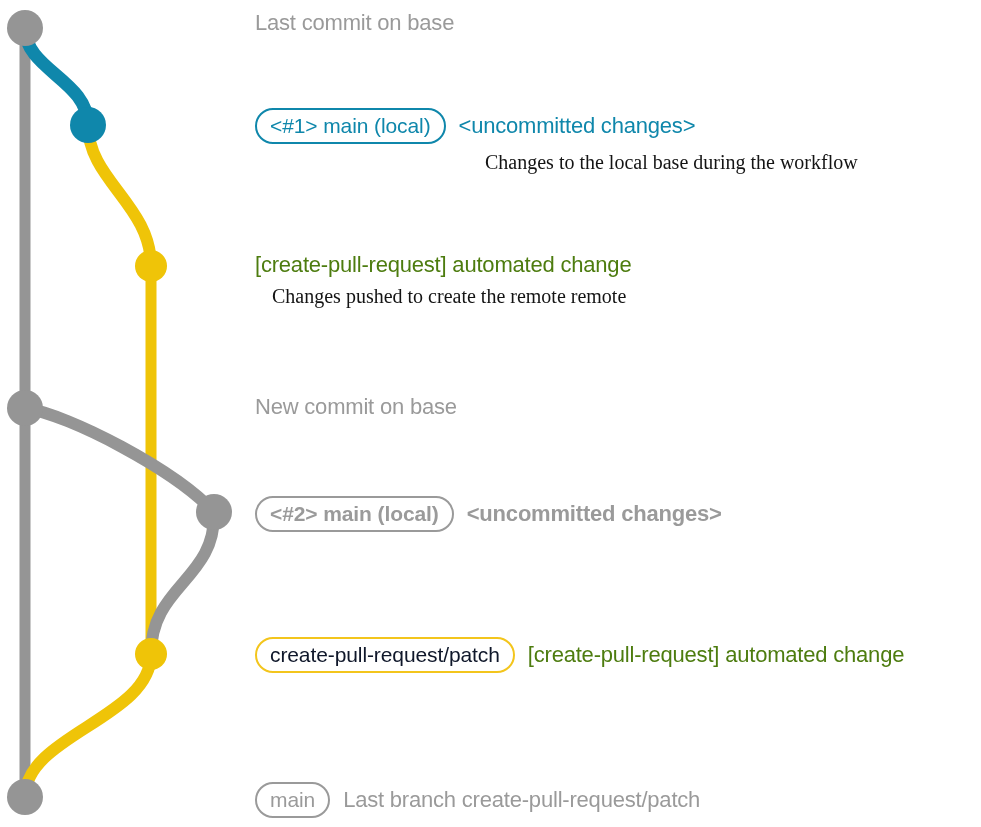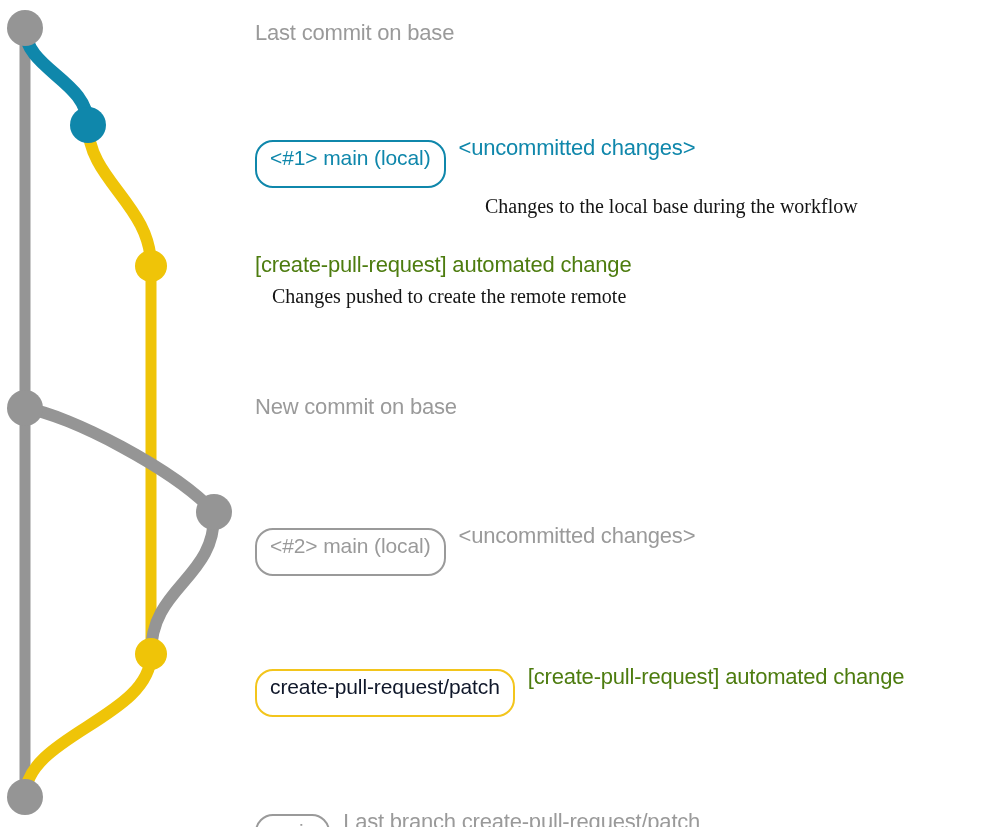--- a/index.html
+++ b/index.html
@@ -41,27 +41,26 @@
   .row-head {
     display: flex;
     align-items: center;
     white-space: nowrap;
   }
 
   .pill {
     display: inline-block;
     border: 2px solid #9a9a9a;
     border-radius: 18px;
-    padding: 4px 13px 16px 13px;
+    padding: 4px 13px 4px 13px;
     font-size: 21px;
     line-height: 24px;
     color: #9a9a9a;
     background: #ffffff;
     letter-spacing: -0.1px;
-    margin-top: 32px;
   }
   .pill.blue   { border-color: #0f87ab; color: #0f87ab; }
   .pill.yellow { border-color: #f3c51c; color: #0f172a; }
   .pill.gray   { border-color: #9a9a9a; color: #9a9a9a; }
 
   .subject {
     font-size: 22px;
     line-height: 26px;
     letter-spacing: -0.2px;
     margin-left: 13px;
@@ -103,21 +102,21 @@
   <circle cx="88" cy="125" r="18" fill="#0f87ab"></circle>
   <circle cx="151" cy="266" r="16" fill="#efc408"></circle>
   <circle cx="25" cy="408" r="18" fill="#959595"></circle>
   <circle cx="214" cy="512" r="18" fill="#959595"></circle>
   <circle cx="151" cy="654" r="16" fill="#efc408"></circle>
   <circle cx="25" cy="797" r="18" fill="#959595"></circle>
 </svg>
 
 <div class="rows">
 
-  <div class="row" style="top:20px;">
+  <div class="row" style="top:10px;">
     <div class="row-head">
       <span class="subject gray nopill">Last commit on base</span>
     </div>
   </div>
 
   <div class="row" style="top:108px;">
     <div class="row-head">
       <span class="pill blue">&lt;#1&gt; main (local)</span>
       <span class="subject blue">&lt;uncommitted changes&gt;</span>
     </div>
@@ -130,21 +129,21 @@
     </div>
     <div class="desc" style="margin-left:17px;">Changes pushed to create the remote remote</div>
   </div>
 
   <div class="row" style="top:394px;text-align:center;">
     <div class="row-head">
       <span class="subject gray nopill">New commit on base</span>
     </div>
   </div>
 
-  <div class="row" style="top:496px;">
+  <div class="row" style="top:496px;font-weight:bold;">
     <div class="row-head">
       <span class="pill gray">&lt;#2&gt; main (local)</span>
       <span class="subject gray">&lt;uncommitted changes&gt;</span>
     </div>
   </div>
 
   <div class="row" style="top:637px;">
     <div class="row-head">
       <span class="pill yellow">create-pull-request/patch</span>
       <span class="subject yellow">[create-pull-request] automated change</span>

